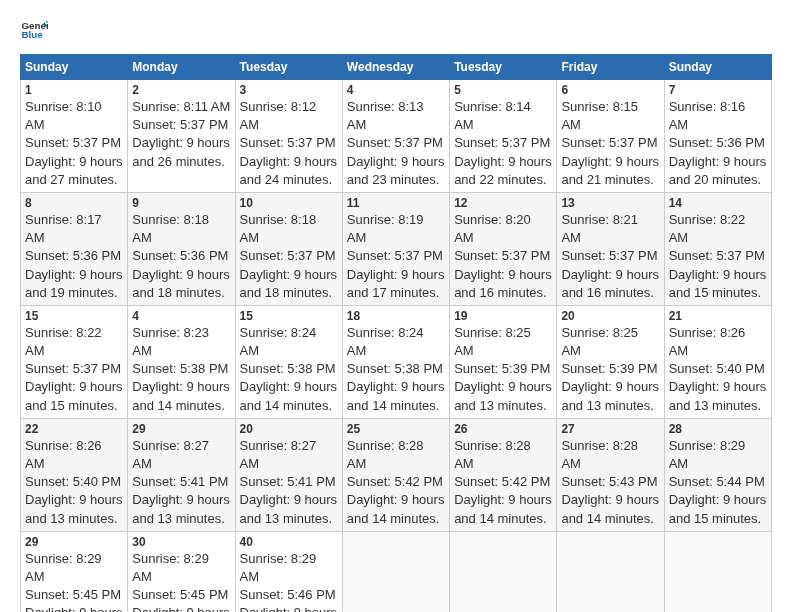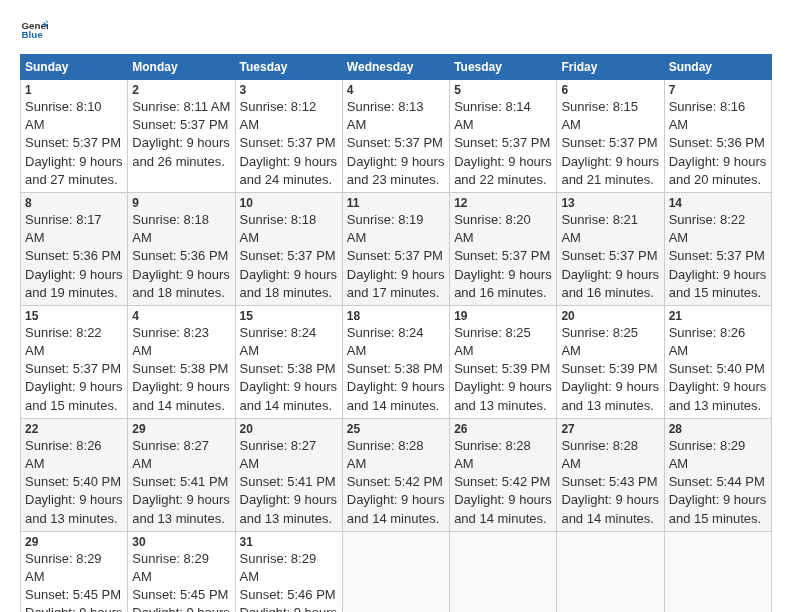--- a/index.html
+++ b/index.html
@@ -249,21 +249,21 @@
         <tr>
           <td>
             <span class="day-num">29</span>
             <div class="cell-text">Sunrise: 8:29 AM<br>Sunset: 5:45 PM<br>Daylight: 9 hours<br>and 15 minutes.</div>
           </td>
           <td>
             <span class="day-num">30</span>
             <div class="cell-text">Sunrise: 8:29 AM<br>Sunset: 5:45 PM<br>Daylight: 9 hours<br>and 16 minutes.</div>
           </td>
           <td>
-            <span class="day-num">31</span>
+            <span class="day-num">40</span>
             <div class="cell-text">Sunrise: 8:29 AM<br>Sunset: 5:46 PM<br>Daylight: 9 hours<br>and 16 minutes.</div>
           </td>
           <td class="empty-cell"></td>
           <td class="empty-cell"></td>
           <td class="empty-cell"></td>
           <td class="empty-cell"></td>
         </tr>
       </tbody>
   </table>
 </div>

